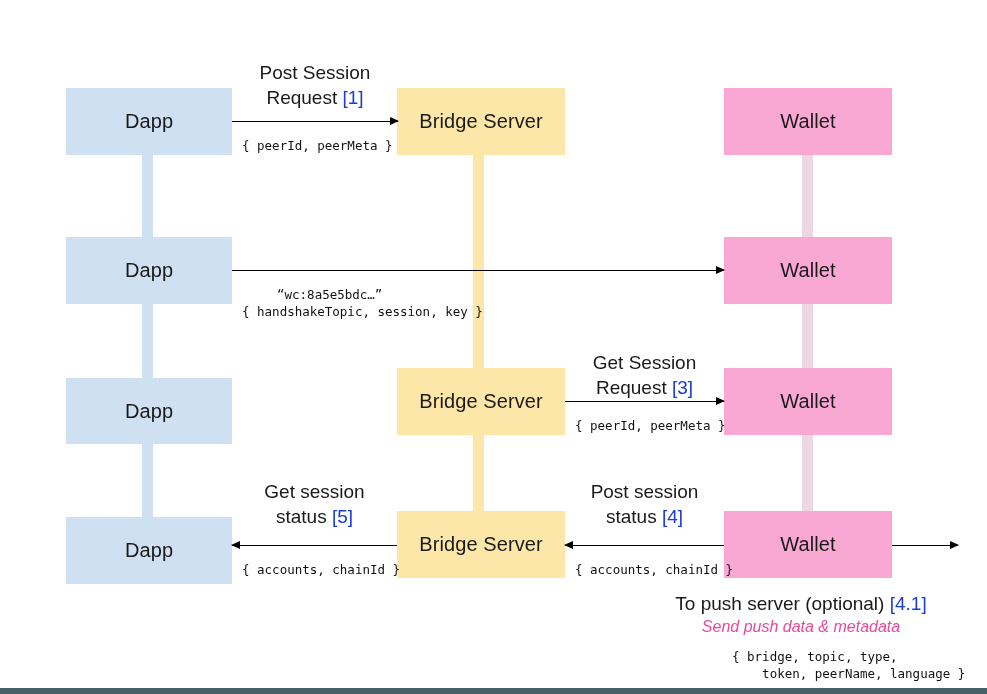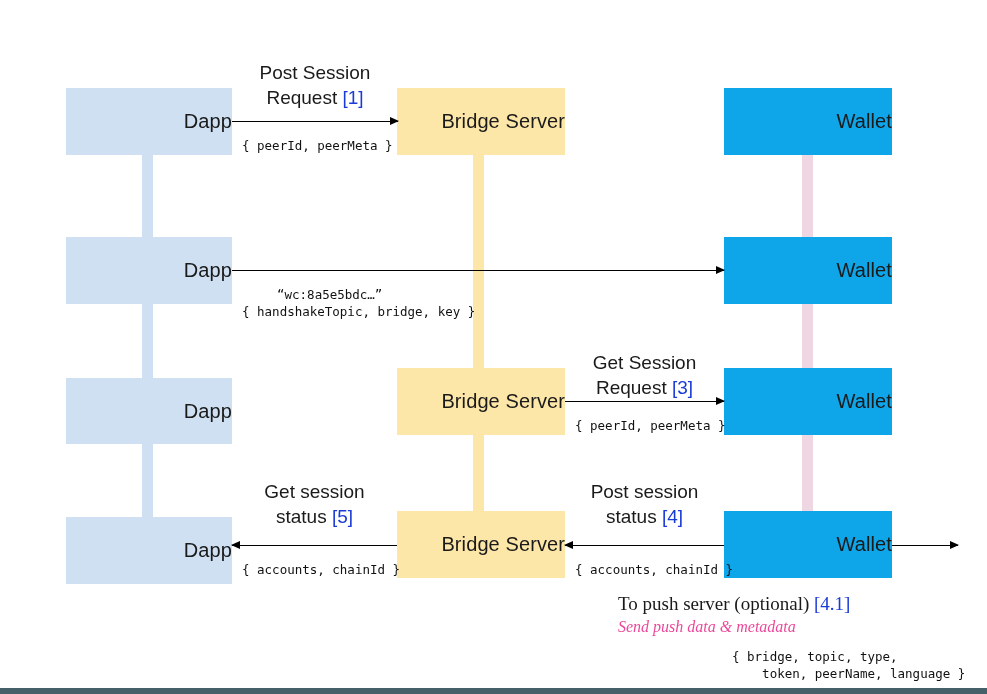--- a/index.html
+++ b/index.html
@@ -26,29 +26,29 @@
   }
   .lifeline.dapp   { background: #cfe0f2; }
   .lifeline.bridge { background: #fce6a8; }
   .lifeline.wallet { background: #eed7e2; }
 
   
   .node {
     position: absolute;
     display: flex;
     align-items: center;
-    justify-content: flex-end;
+    justify-content: center;
     font-size: 20px;
     color: #1a1a1a;
     letter-spacing: .1px;
     white-space: nowrap;
   }
   .node.dapp   { background: #cfe0f2; }
   .node.bridge { background: #fce6a8; }
-  .node.wallet { background: #0ea5e9; }
+  .node.wallet { background: #f9a8d4; }
 
   
   .arrow {
     position: absolute;
     height: 1px;
     background: #000000;
   }
   .arrow .head {
     position: absolute;
     top: -4.5px;
@@ -79,23 +79,22 @@
   .payload {
     position: absolute;
     font-family: "DejaVu Sans Mono", "Liberation Mono", monospace;
     font-size: 12.5px;
     line-height: 17px;
     color: #111111;
     white-space: pre;
   }
   .note {
     position: absolute;
-    text-align: left;
+    text-align: center;
     white-space: nowrap;
-    font-family: Liberation Serif, serif;
   }
   .note-title {
     font-size: 19px;
     line-height: 25px;
     color: #1a1a1a;
   }
   .note-title .idx { color: #1a3bd6; }
   .note-sub {
     font-size: 16px;
     line-height: 22px;
@@ -147,21 +146,21 @@
   <div class="node wallet" style="left:724px; top:237px; width:168px; height:67px;">
     <span>Wallet</span>
   </div>
 
   <div class="msg-title" style="left:232px; top:209px; width:492px;">
   </div>
   <div class="arrow right" style="left:232px; top:270px; width:492px;">
     <span class="head"></span>
   </div>
   <div class="payload" style="left:242px; top:286px;margin-left:35px;">“wc:8a5e5bdc…”</div>
-  <div class="payload" style="left:242px; top:303px;">{ handshakeTopic, bridge, key }</div>
+  <div class="payload" style="left:242px; top:303px;">{ handshakeTopic, session, key }</div>
 
   <div class="node dapp" style="left:66px; top:378px; width:166px; height:66px;">
     <span>Dapp</span>
   </div>
   <div class="node bridge" style="left:397px; top:368px; width:168px; height:67px;">
     <span>Bridge Server</span>
   </div>
   <div class="node wallet" style="left:724px; top:368px; width:168px; height:67px;">
     <span>Wallet</span>
   </div>

